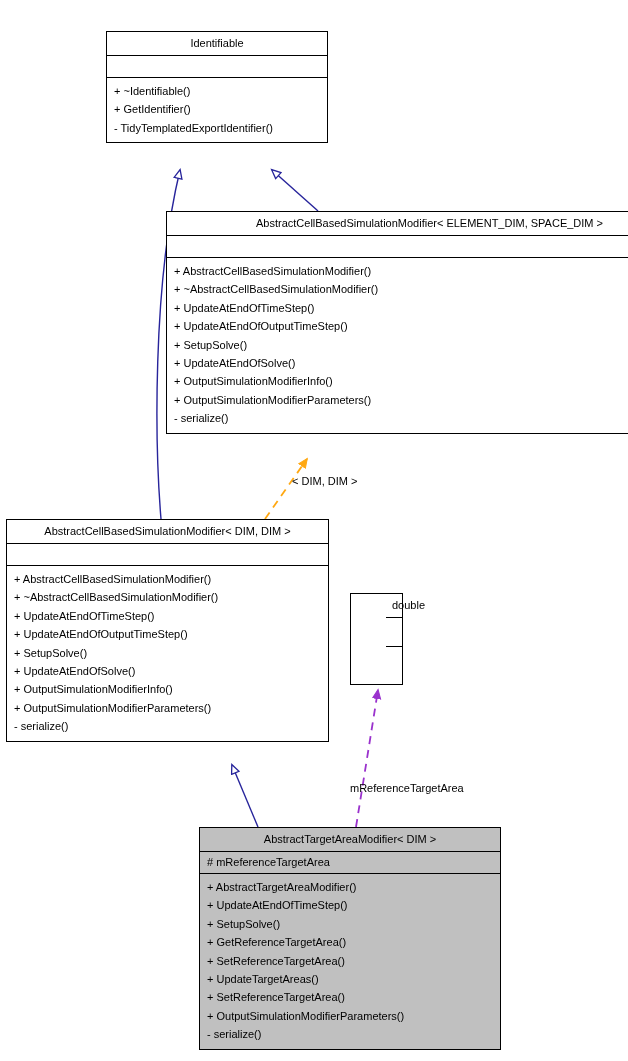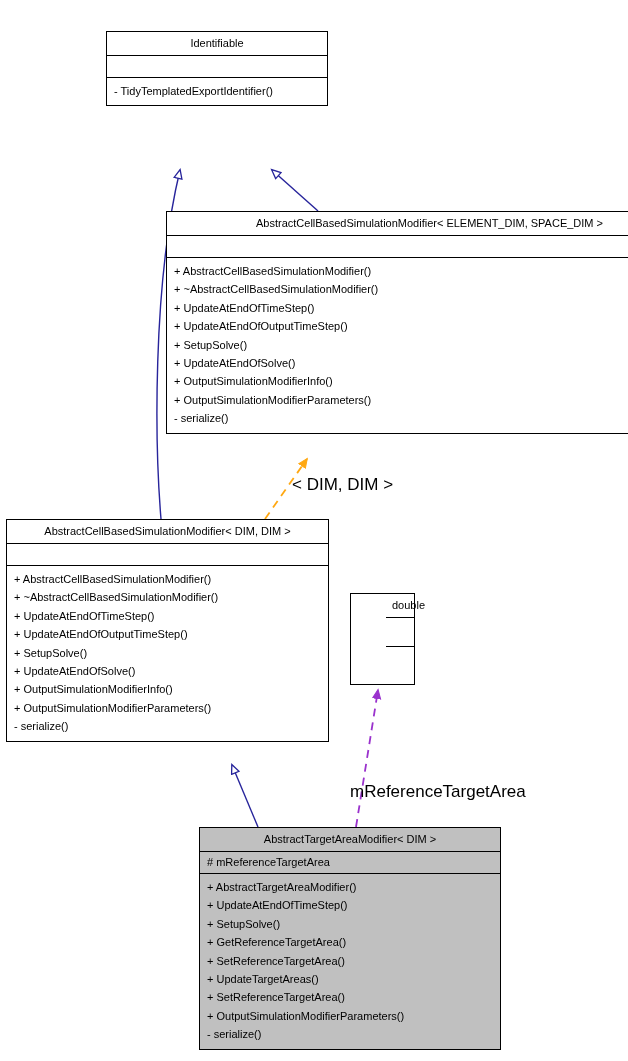--- a/index.html
+++ b/index.html
@@ -62,21 +62,21 @@
   .node-ops {
     padding: 4px 7px 5px 7px;
     line-height: 18.4px;
   }
   .member {
     white-space: nowrap;
     font-size: 11px;
   }
   .edge-label {
     position: absolute;
-    font-size: 17px;
+    font-size: 11px;
     color: #000000;
     white-space: nowrap;
   }
 </style>
 </head>
 <body>
 
 <div id="diagram">
 
   <svg class="edges" viewBox="0 0 628 1061" width="628" height="1061">
@@ -100,20 +100,22 @@
 
     <path d="M 258,800 L 232,738" fill="none" stroke="#27249b" stroke-width="1.4" marker-end="url(#hollow-tri)"></path>
 
     <path d="M 356,800 L 378,663" fill="none" stroke="#9a32cd" stroke-width="1.8" stroke-dasharray="8,6" marker-end="url(#solid-tri-purple)"></path>
   </svg>
 
   <div class="uml-node" style="left:106px; top:4px; width:222px;">
     <div class="node-title">Identifiable</div>
     <div class="node-attrs empty"></div>
     <div class="node-ops">
+      <div class="member">+ ~Identifiable()</div>
+      <div class="member">+ GetIdentifier()</div>
       <div class="member">- TidyTemplatedExportIdentifier()</div>
     </div>
   </div>
 
   <div class="uml-node" style="left:166px; top:184px; width:527px;">
     <div class="node-title">AbstractCellBasedSimulationModifier&lt; ELEMENT_DIM, SPACE_DIM &gt;</div>
     <div class="node-attrs empty"></div>
     <div class="node-ops">
       <div class="member">+ AbstractCellBasedSimulationModifier()</div>
       <div class="member">+ ~AbstractCellBasedSimulationModifier()</div>
@@ -136,21 +138,21 @@
       <div class="member">+ UpdateAtEndOfTimeStep()</div>
       <div class="member">+ UpdateAtEndOfOutputTimeStep()</div>
       <div class="member">+ SetupSolve()</div>
       <div class="member">+ UpdateAtEndOfSolve()</div>
       <div class="member">+ OutputSimulationModifierInfo()</div>
       <div class="member">+ OutputSimulationModifierParameters()</div>
       <div class="member">- serialize()</div>
     </div>
   </div>
 
-  <div class="uml-node" style="left:350px; top:566px; width:65px;padding-left:35px;">
+  <div class="uml-node" style="left:350px; top:566px; width:53px;padding-left:35px;">
     <div class="node-title">double</div>
     <div class="node-attrs empty" style="height:28px;"></div>
     <div class="node-ops" style="height:28px;"></div>
   </div>
 
   <div class="uml-node filled" style="left:199px; top:800px; width:302px;">
     <div class="node-title">AbstractTargetAreaModifier&lt; DIM &gt;</div>
     <div class="node-attrs">
       <div class="member"># mReferenceTargetArea</div>
     </div>

